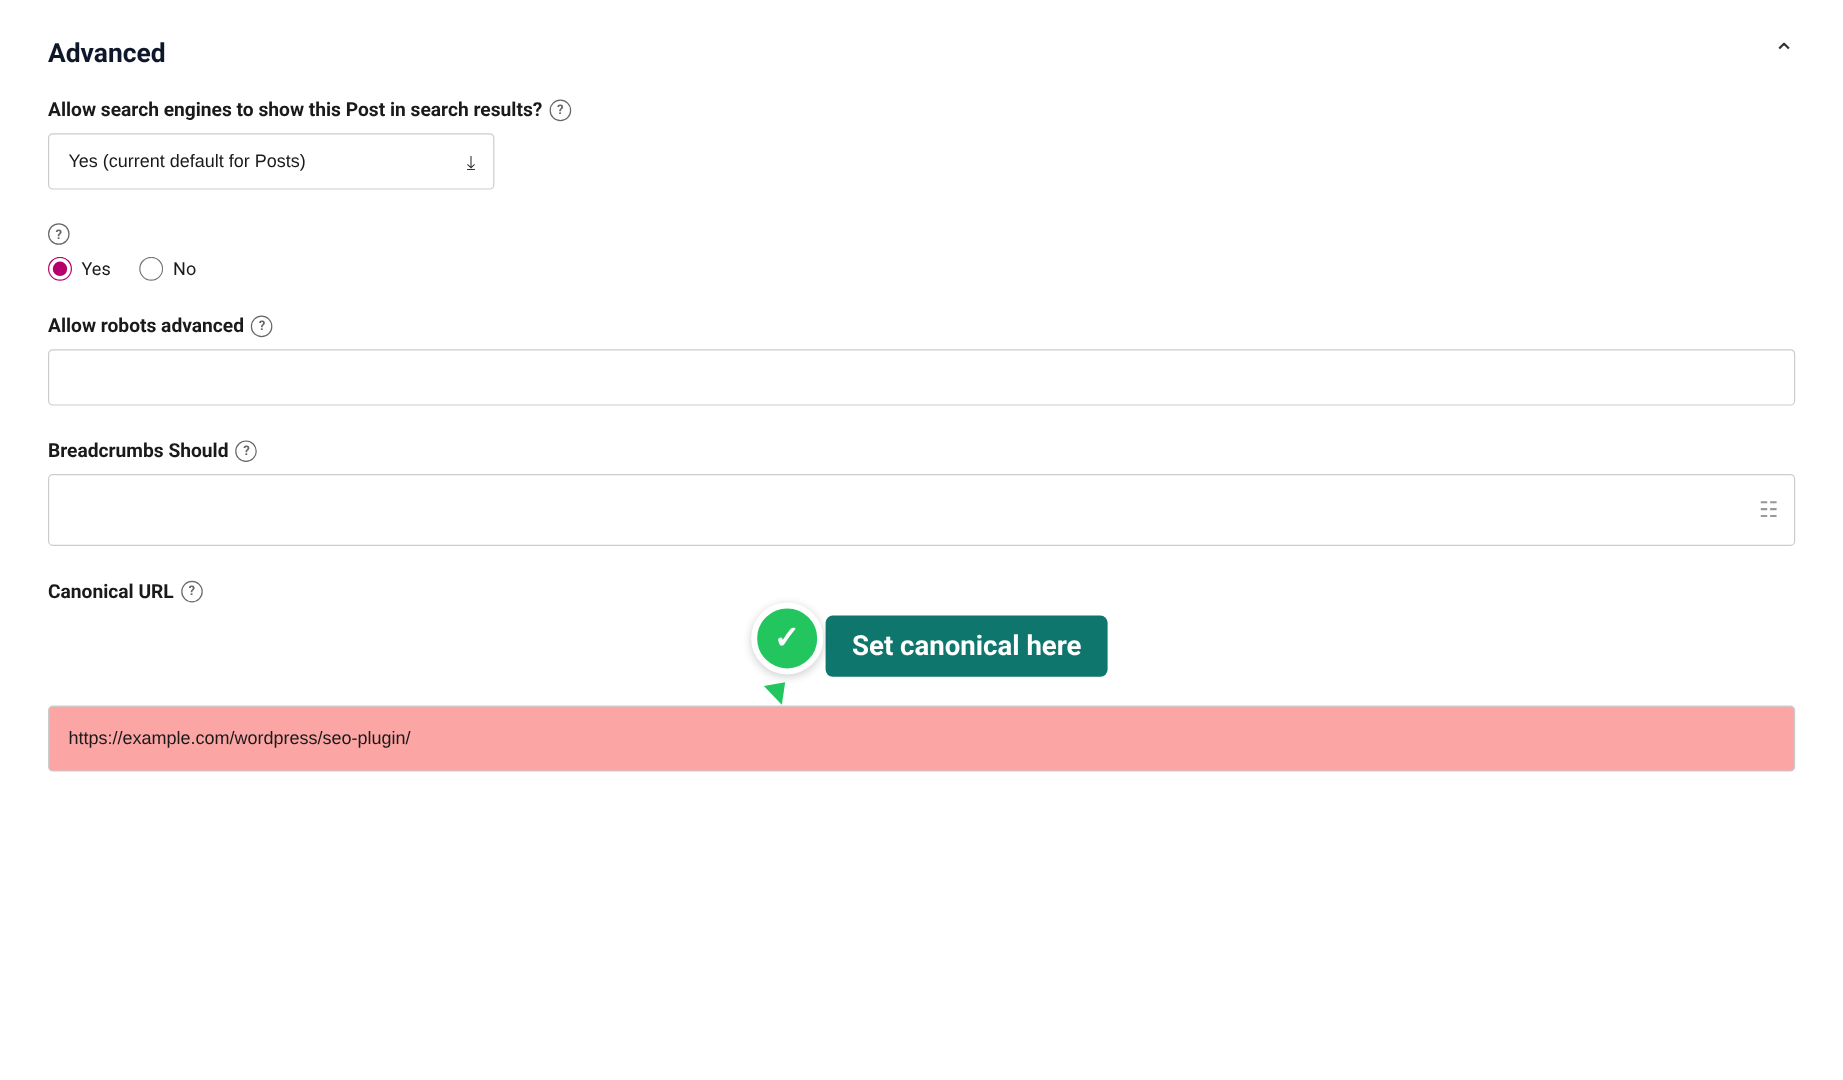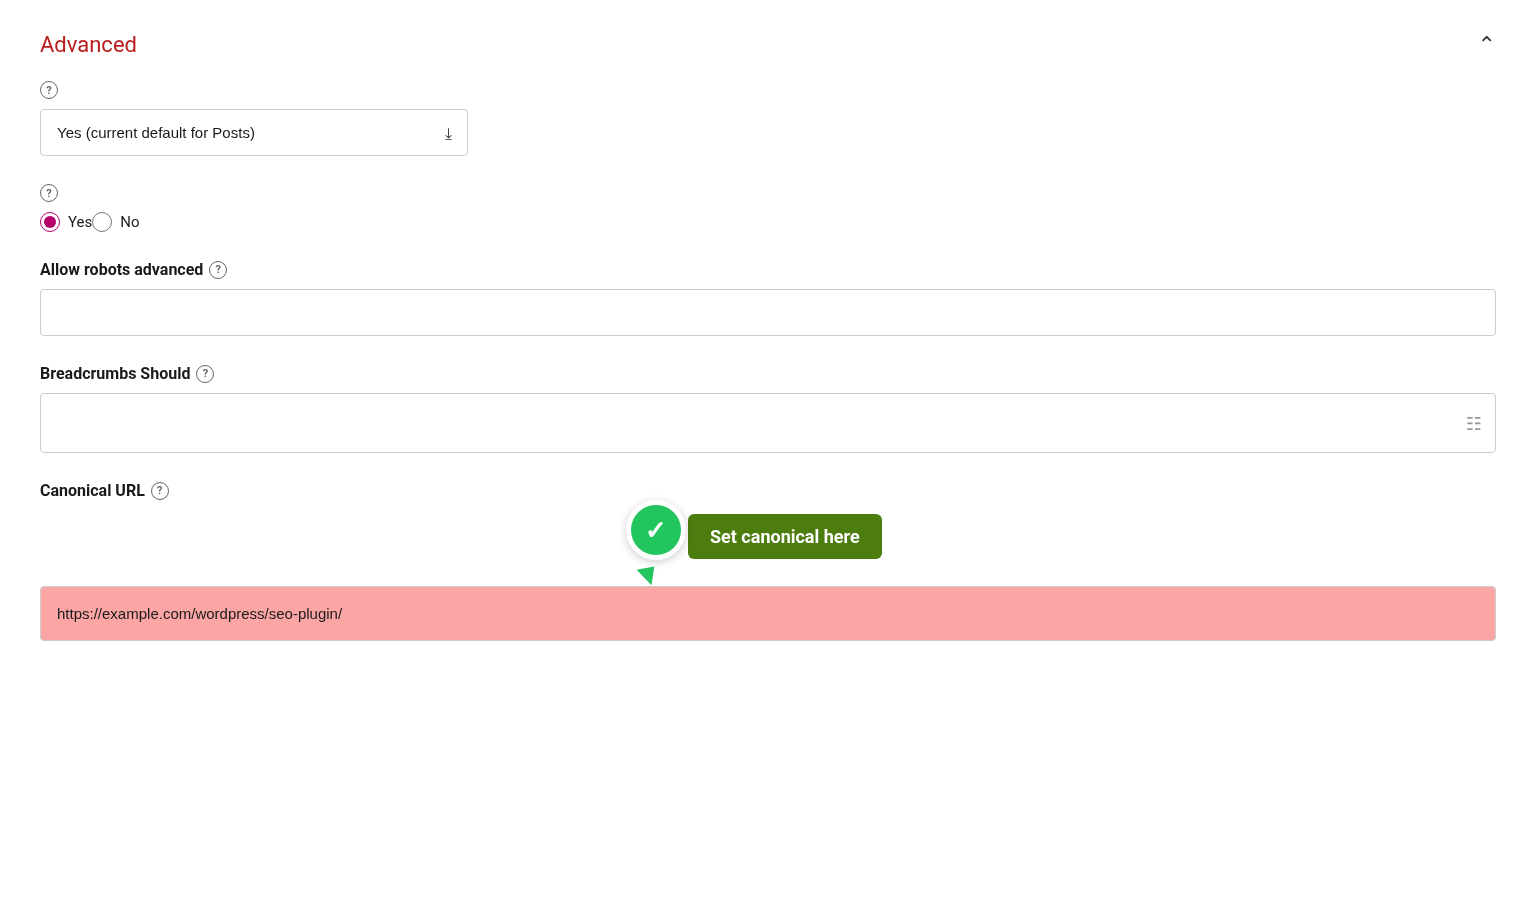--- a/index.html
+++ b/index.html
@@ -19,22 +19,22 @@
 
     .section-header {
       display: flex;
       justify-content: space-between;
       align-items: center;
       margin-bottom: 24px;
     }
 
     .section-title {
       font-size: 22px;
-      font-weight: 400;
-      color: #b91c1c;
+      font-weight: 700;
+      color: #0f172a;
       text-align: right;
     }
 
     .chevron-up {
       font-size: 22px;
       color: #333;
       cursor: pointer;
     }
 
     .field-group {
@@ -62,21 +62,21 @@
       color: #666;
       font-size: 11px;
       font-weight: 700;
       cursor: pointer;
       flex-shrink: 0;
     }
 
     .select-wrapper {
       position: relative;
       display: inline-block;
-      width: 428px;
+      width: 372px;
     }
 
     .select-field {
       appearance: none;
       -webkit-appearance: none;
       width: 100%;
       padding: 14px 48px 14px 16px;
       font-size: 15px;
       border: 1.5px solid #ccc;
       border-radius: 4px;
@@ -92,20 +92,21 @@
       top: 50%;
       transform: translateY(-50%);
       font-size: 16px;
       color: #333;
       pointer-events: none;
     }
 
     .radio-group {
       display: flex;
       align-items: center;
+      gap: 24px;
       margin-top: 4px;
     }
 
     .radio-option {
       display: flex;
       align-items: center;
       gap: 8px;
       cursor: pointer;
     }
 
@@ -218,40 +219,41 @@
     }
 
     .checkmark {
       color: white;
       font-size: 26px;
       font-weight: 700;
       line-height: 1;
     }
 
     .tooltip-bubble {
-      background: #4d7c0f;
+      background: #0f766e;
       color: #ffffff;
       padding: 12px 22px;
       border-radius: 6px;
-      font-size: 18px;
+      font-size: 23px;
       font-weight: 700;
       white-space: nowrap;
       margin-left: -4px;
     }
   </style>
 </head>
 <body>
 
 <div class="section-header">
   <span class="section-title">Advanced</span>
   <span class="chevron-up">⌃</span>
 </div>
 
 <div class="field-group">
   <div class="field-label">
+    <span>Allow search engines to show this Post in search results?</span>
     <span class="help-icon">?</span>
   </div>
   <div class="select-wrapper">
     <select class="select-field">
       <option>Yes (current default for Posts)</option>
       <option>No</option>
     </select>
     <span class="select-arrow">⤓</span>
   </div>
 </div>

